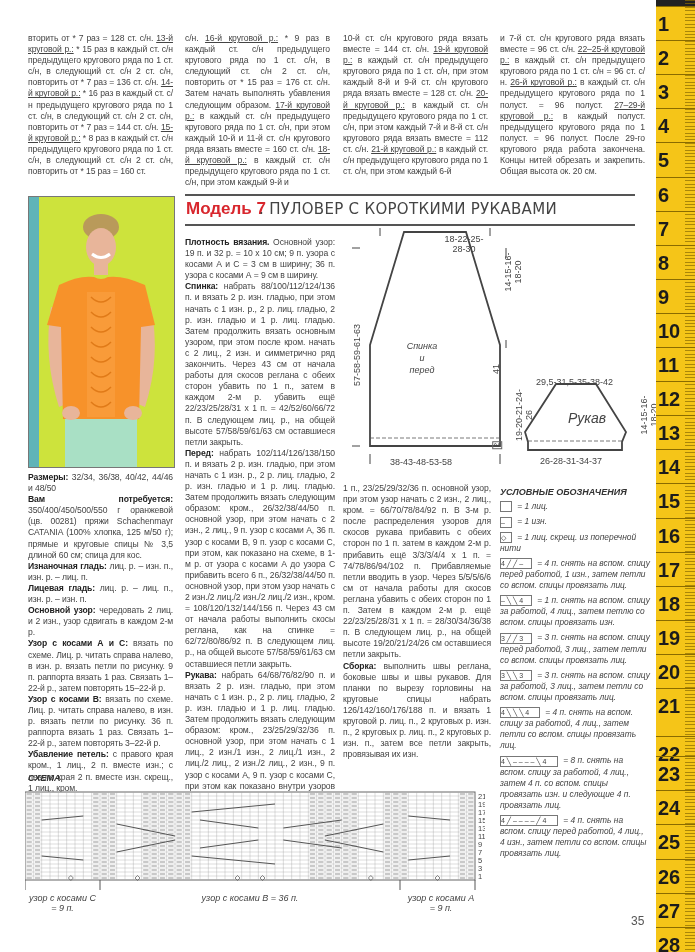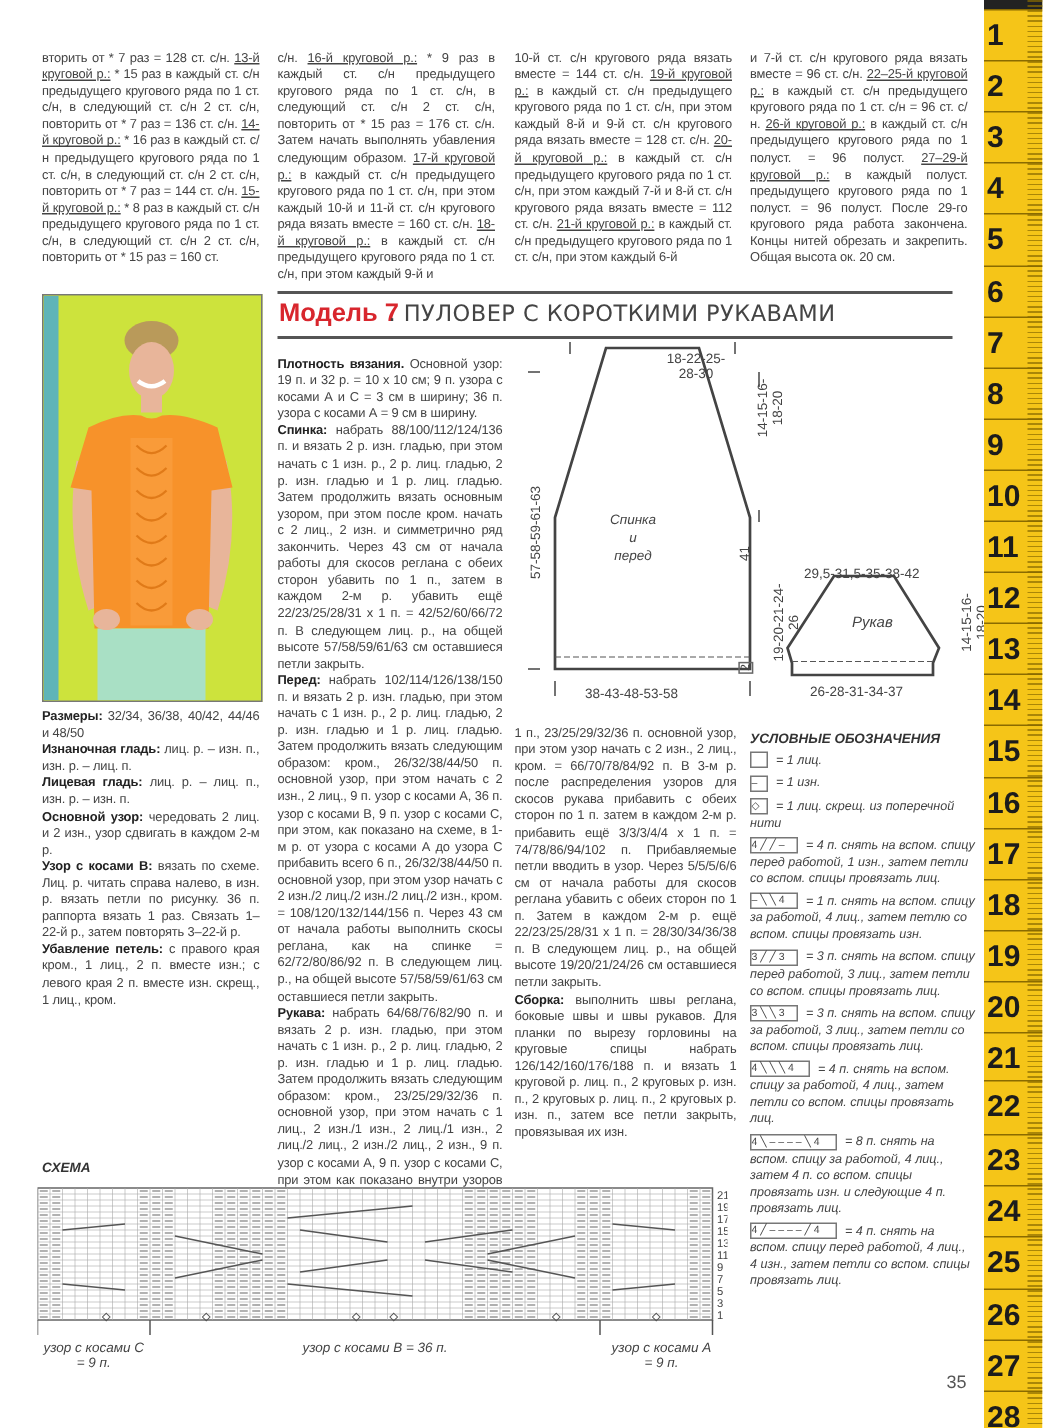--- a/index.html
+++ b/index.html
@@ -60,23 +60,25 @@
   </svg>
 </div>
 
 <div class="title-bar">
   <span class="t1">Модель 7</span>
   <span class="t2">. ПУЛОВЕР С КОРОТКИМИ РУКАВАМИ</span>
 </div>
 
 <div class="col" style="left:28px;top:472px;width:145px;">
     <p><b>Размеры:</b><span> 32/34, 36/38, 40/42, 44/46 и 48/50</span></p>
+    <p><b>Вам потребуется:</b><span> 350/400/450/500/550 г оранжевой (цв. 00281) пряжи Schachenmayr CATANIA (100% хлопка, 125 м/50 г); прямые и круговые спицы № 3,5 длиной 60 см; спица для кос.</span></p>
     <p><b>Изнаночная гладь:</b><span> лиц. р. – изн. п., изн. р. – лиц. п.</span></p>
     <p><b>Лицевая гладь:</b><span> лиц. р. – лиц. п., изн. р. – изн. п.</span></p>
     <p><b>Основной узор:</b><span> чередовать 2 лиц. и 2 изн., узор сдвигать в каждом 2-м р.</span></p>
+    <p><b>Узор с косами А и С:</b><span> вязать по схеме. Лиц. р. читать справа налево, в изн. р. вязать петли по рисунку. 9 п. раппорта вязать 1 раз. Связать 1–22-й р., затем повторять 15–22-й р.</span></p>
     <p><b>Узор с косами В:</b><span> вязать по схеме. Лиц. р. читать справа налево, в изн. р. вязать петли по рисунку. 36 п. раппорта вязать 1 раз. Связать 1–22-й р., затем повторять 3–22-й р.</span></p>
     <p><b>Убавление петель:</b><span> с правого края кром., 1 лиц., 2 п. вместе изн.; с левого края 2 п. вместе изн. скрещ., 1 лиц., кром.</span></p>
   </div>
 
 <div class="col" style="left:185px;top:237px;width:150px;">
     <p><b>Плотность вязания.</b><span> Основной узор: 19 п. и 32 р. = 10 х 10 см; 9 п. узора с косами А и С = 3 см в ширину; 36 п. узора с косами А = 9 см в ширину.</span></p>
     <p><b>Спинка:</b><span> набрать 88/100/112/124/136 п. и вязать 2 р. изн. гладью, при этом начать с 1 изн. р., 2 р. лиц. гладью, 2 р. изн. гладью и 1 р. лиц. гладью. Затем продолжить вязать основным узором, при этом после кром. начать с 2 лиц., 2 изн. и симметрично ряд закончить. Через 43 см от начала работы для скосов реглана с обеих сторон убавить по 1 п., затем в каждом 2-м р. убавить ещё 22/23/25/28/31 х 1 п. = 42/52/60/66/72 п. В следующем лиц. р., на общей высоте 57/58/59/61/63 см оставшиеся петли закрыть.</span></p>
     <p><b>Перед:</b><span> набрать 102/114/126/138/150 п. и вязать 2 р. изн. гладью, при этом начать с 1 изн. р., 2 р. лиц. гладью, 2 р. изн. гладью и 1 р. лиц. гладью. Затем продолжить вязать следующим образом: кром., 26/32/38/44/50 п. основной узор, при этом начать с 2 изн., 2 лиц., 9 п. узор с косами А, 36 п. узор с косами В, 9 п. узор с косами С, при этом, как показано на схеме, в 1-м р. от узора с косами А до узора С прибавить всего 6 п., 26/32/38/44/50 п. основной узор, при этом узор начать с 2 изн./2 лиц./2 изн./2 лиц./2 изн., кром. = 108/120/132/144/156 п. Через 43 см от начала работы выполнить скосы реглана, как на спинке = 62/72/80/86/92 п. В следующем лиц. р., на общей высоте 57/58/59/61/63 см оставшиеся петли закрыть.</span></p>
     <p><b>Рукава:</b><span> набрать 64/68/76/82/90 п. и вязать 2 р. изн. гладью, при этом начать с 1 изн. р., 2 р. лиц. гладью, 2 р. изн. гладью и 1 р. лиц. гладью. Затем продолжить вязать следующим образом: кром., 23/25/29/32/36 п. основной узор, при этом начать с 1 лиц., 2 изн./1 изн., 2 лиц./1 изн., 2 лиц./2 лиц., 2 изн./2 лиц., 2 изн., 9 п. узор с косами А, 9 п. узор с косами С, при этом как показано внутри узоров с косами А и С прибавить по</span></p>
   </div>
@@ -122,21 +124,21 @@
 </div>
 <div style="position:absolute;left:491px;top:364px;font-size:9px;color:#444;transform:rotate(-90deg);">41</div>
 <div style="position:absolute;left:493px;top:440px;font-size:8px;color:#444;transform:rotate(-90deg);border:1px solid #666;padding:0 1px;line-height:8px;">2</div>
 <div style="position:absolute;left:390px;top:457px;font-size:9px;color:#444;">38-43-48-53-58</div>
 
 <svg style="position:absolute;left:520px;top:380px;" width="120" height="80">
   <path d="M5 62 L36 14 L76 14 L106 62 L102 72 L102 80 L8 80 L8 72 Z" fill="none" stroke="#444" stroke-width="1.8" transform="translate(0,-10)"></path>
   <line x1="8" y1="61" x2="102" y2="61" stroke="#555" stroke-dasharray="4,2" stroke-width="0.8"></line>
 </svg>
 <div style="position:absolute;left:536px;top:377px;font-size:9px;color:#444;">29,5-31,5-35-38-42</div>
-<div style="position:absolute;left:568px;top:410px;font-size:10px;font-style:italic;color:#444;">Рукав</div>
+<div style="position:absolute;left:568px;top:410px;font-size:14px;font-style:italic;color:#444;">Рукав</div>
 <div style="position:absolute;left:540px;top:456px;font-size:9px;color:#444;">26-28-31-34-37</div>
 <div style="position:absolute;left:494px;top:405px;font-size:9px;color:#444;transform:rotate(-90deg);line-height:10px;width:60px;text-align:center;">
   <div>19-20-21-24-</div>
   <div>26</div>
 </div>
 <div style="position:absolute;left:624px;top:405px;font-size:9px;color:#444;transform:rotate(-90deg);line-height:10px;width:50px;text-align:center;">
   <div>14-15-16-</div>
   <div>18-20</div>
 </div>
 
@@ -827,21 +829,21 @@
       </div>
       <div class="rmark" style="top: 619.8px;">
         <span class="n">19</span>
       </div>
       <div class="rmark" style="top: 653.9px;">
         <span class="n">20</span>
       </div>
       <div class="rmark" style="top: 688px;">
         <span class="n">21</span>
       </div>
-      <div class="rmark" style="top: 720px; text-align: right;">
+      <div class="rmark" style="top: 736px; text-align: right;">
         <span class="n">22</span>
       </div>
       <div class="rmark" style="top: 756.2px;">
         <span class="n">23</span>
       </div>
       <div class="rmark" style="top: 790.3px;">
         <span class="n">24</span>
       </div>
       <div class="rmark" style="top: 824.4px; text-align: right;">
         <span class="n">25</span>

